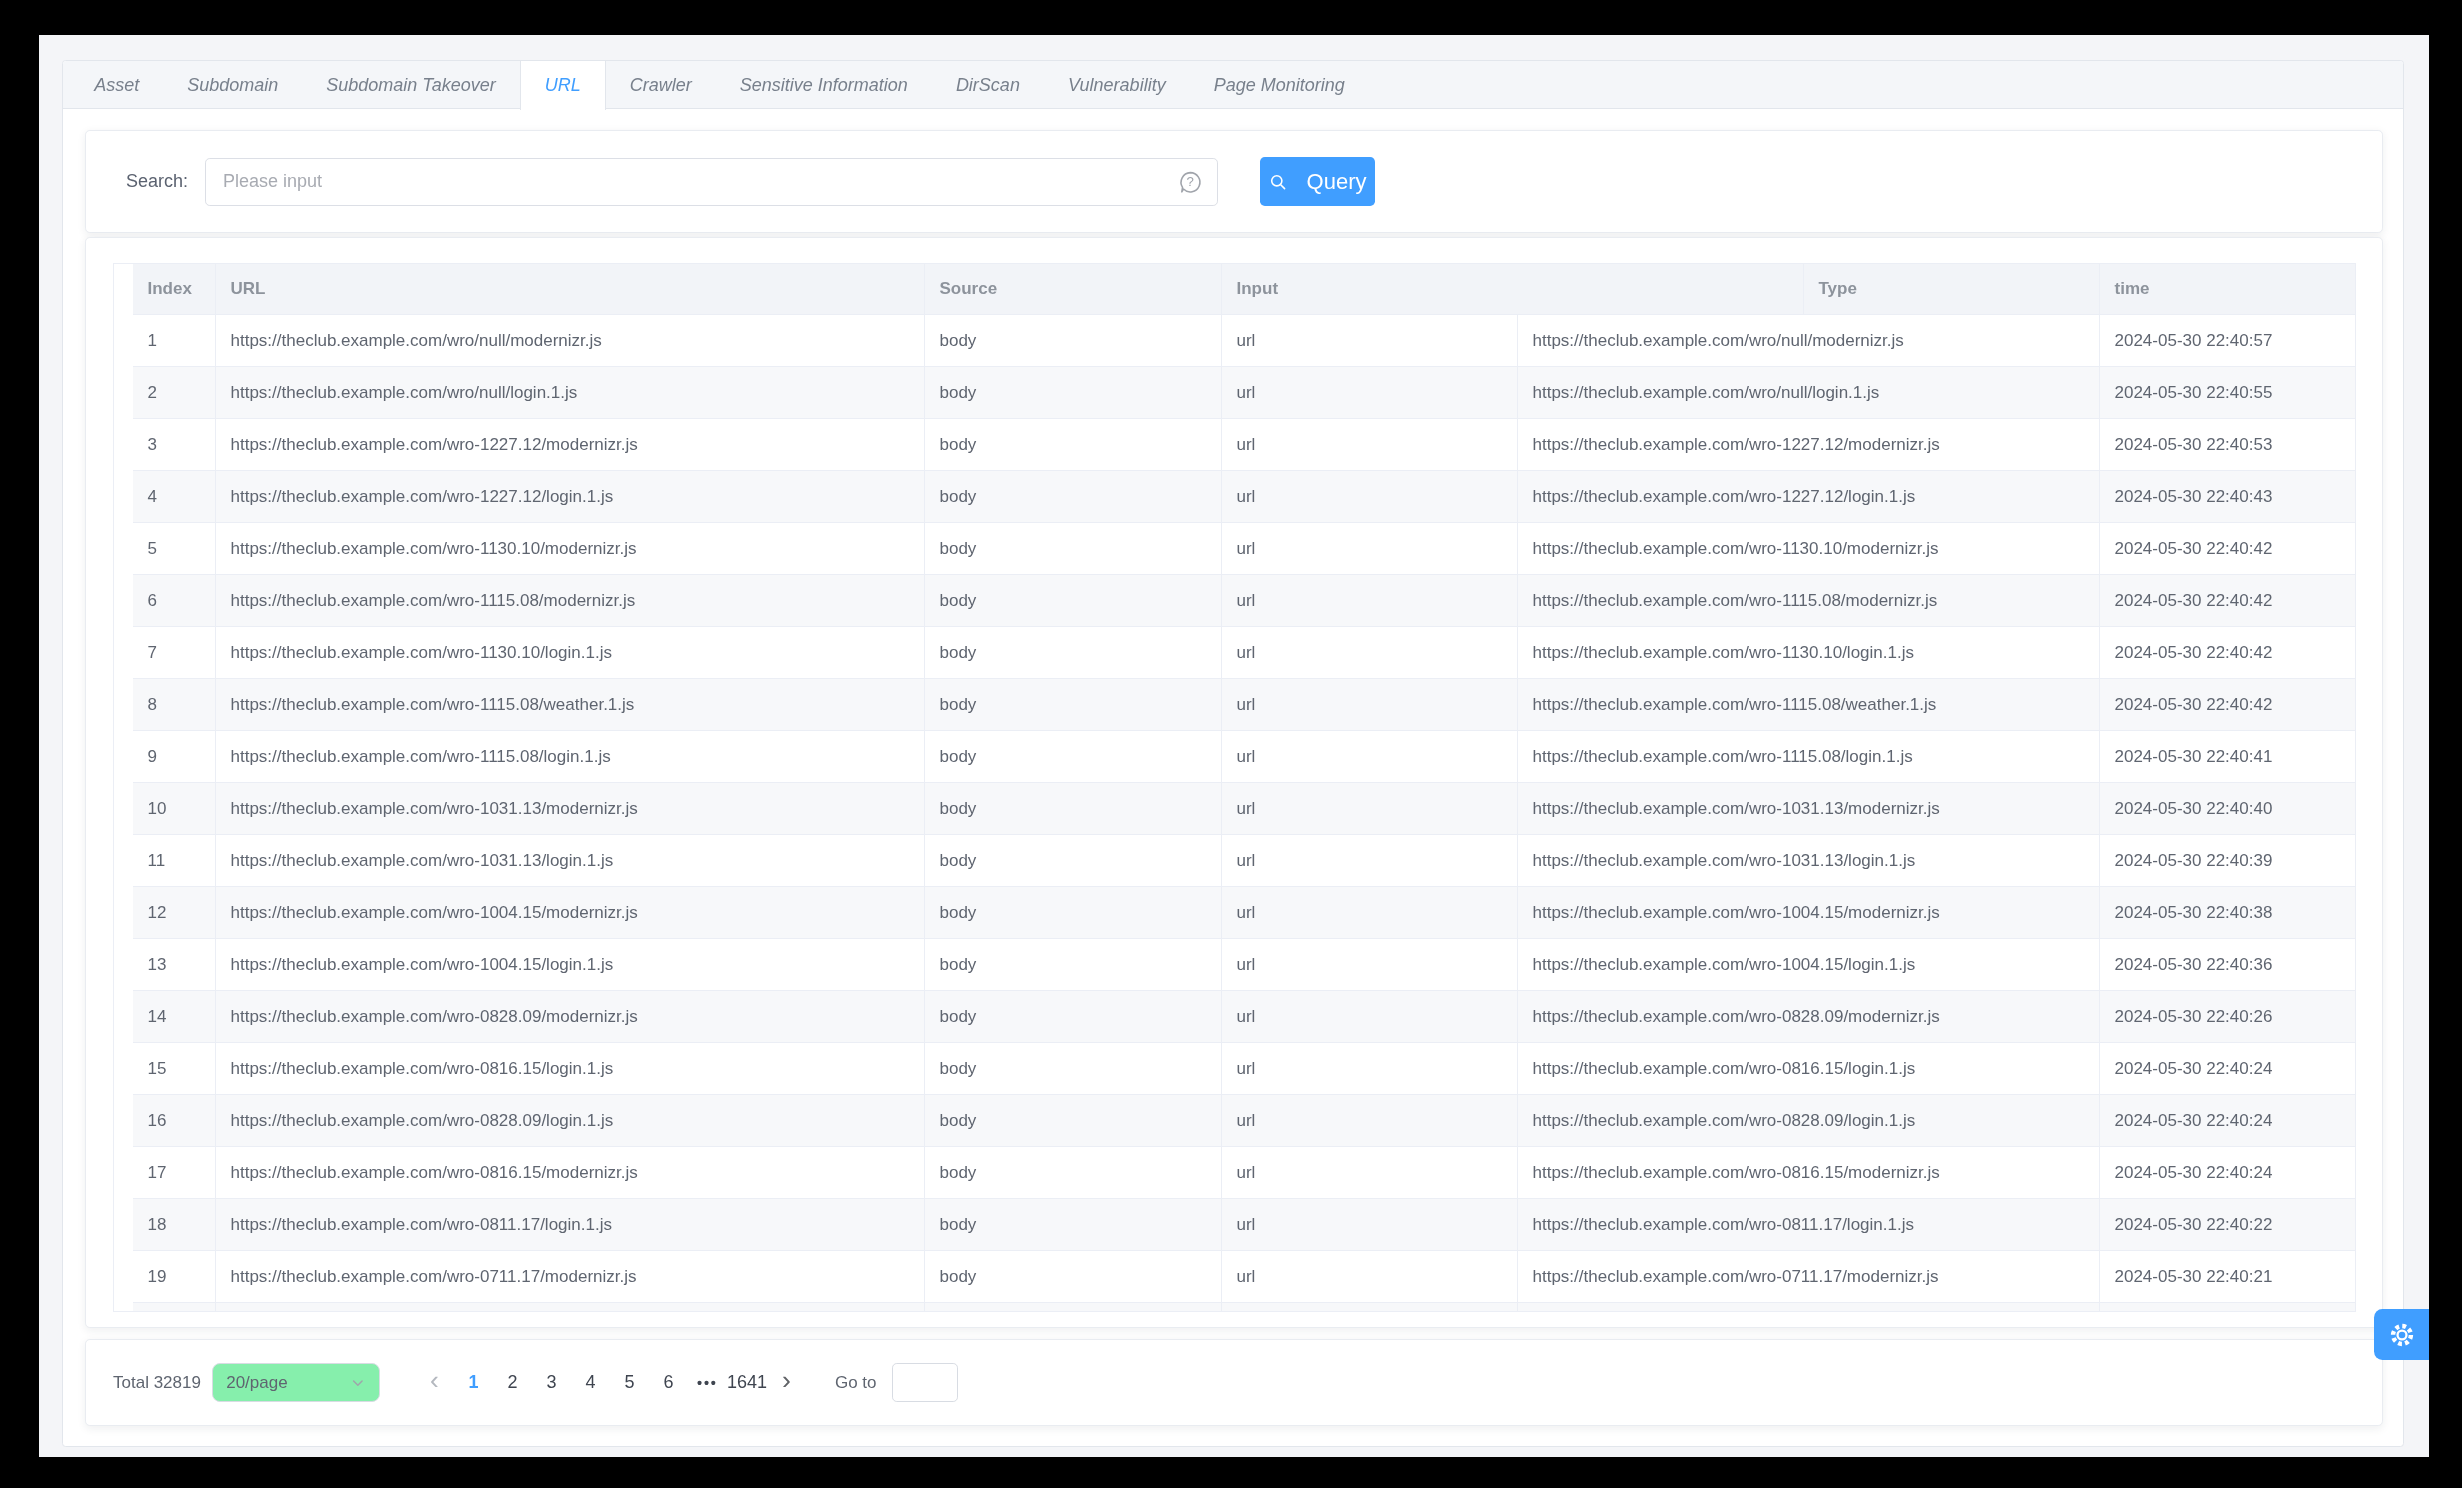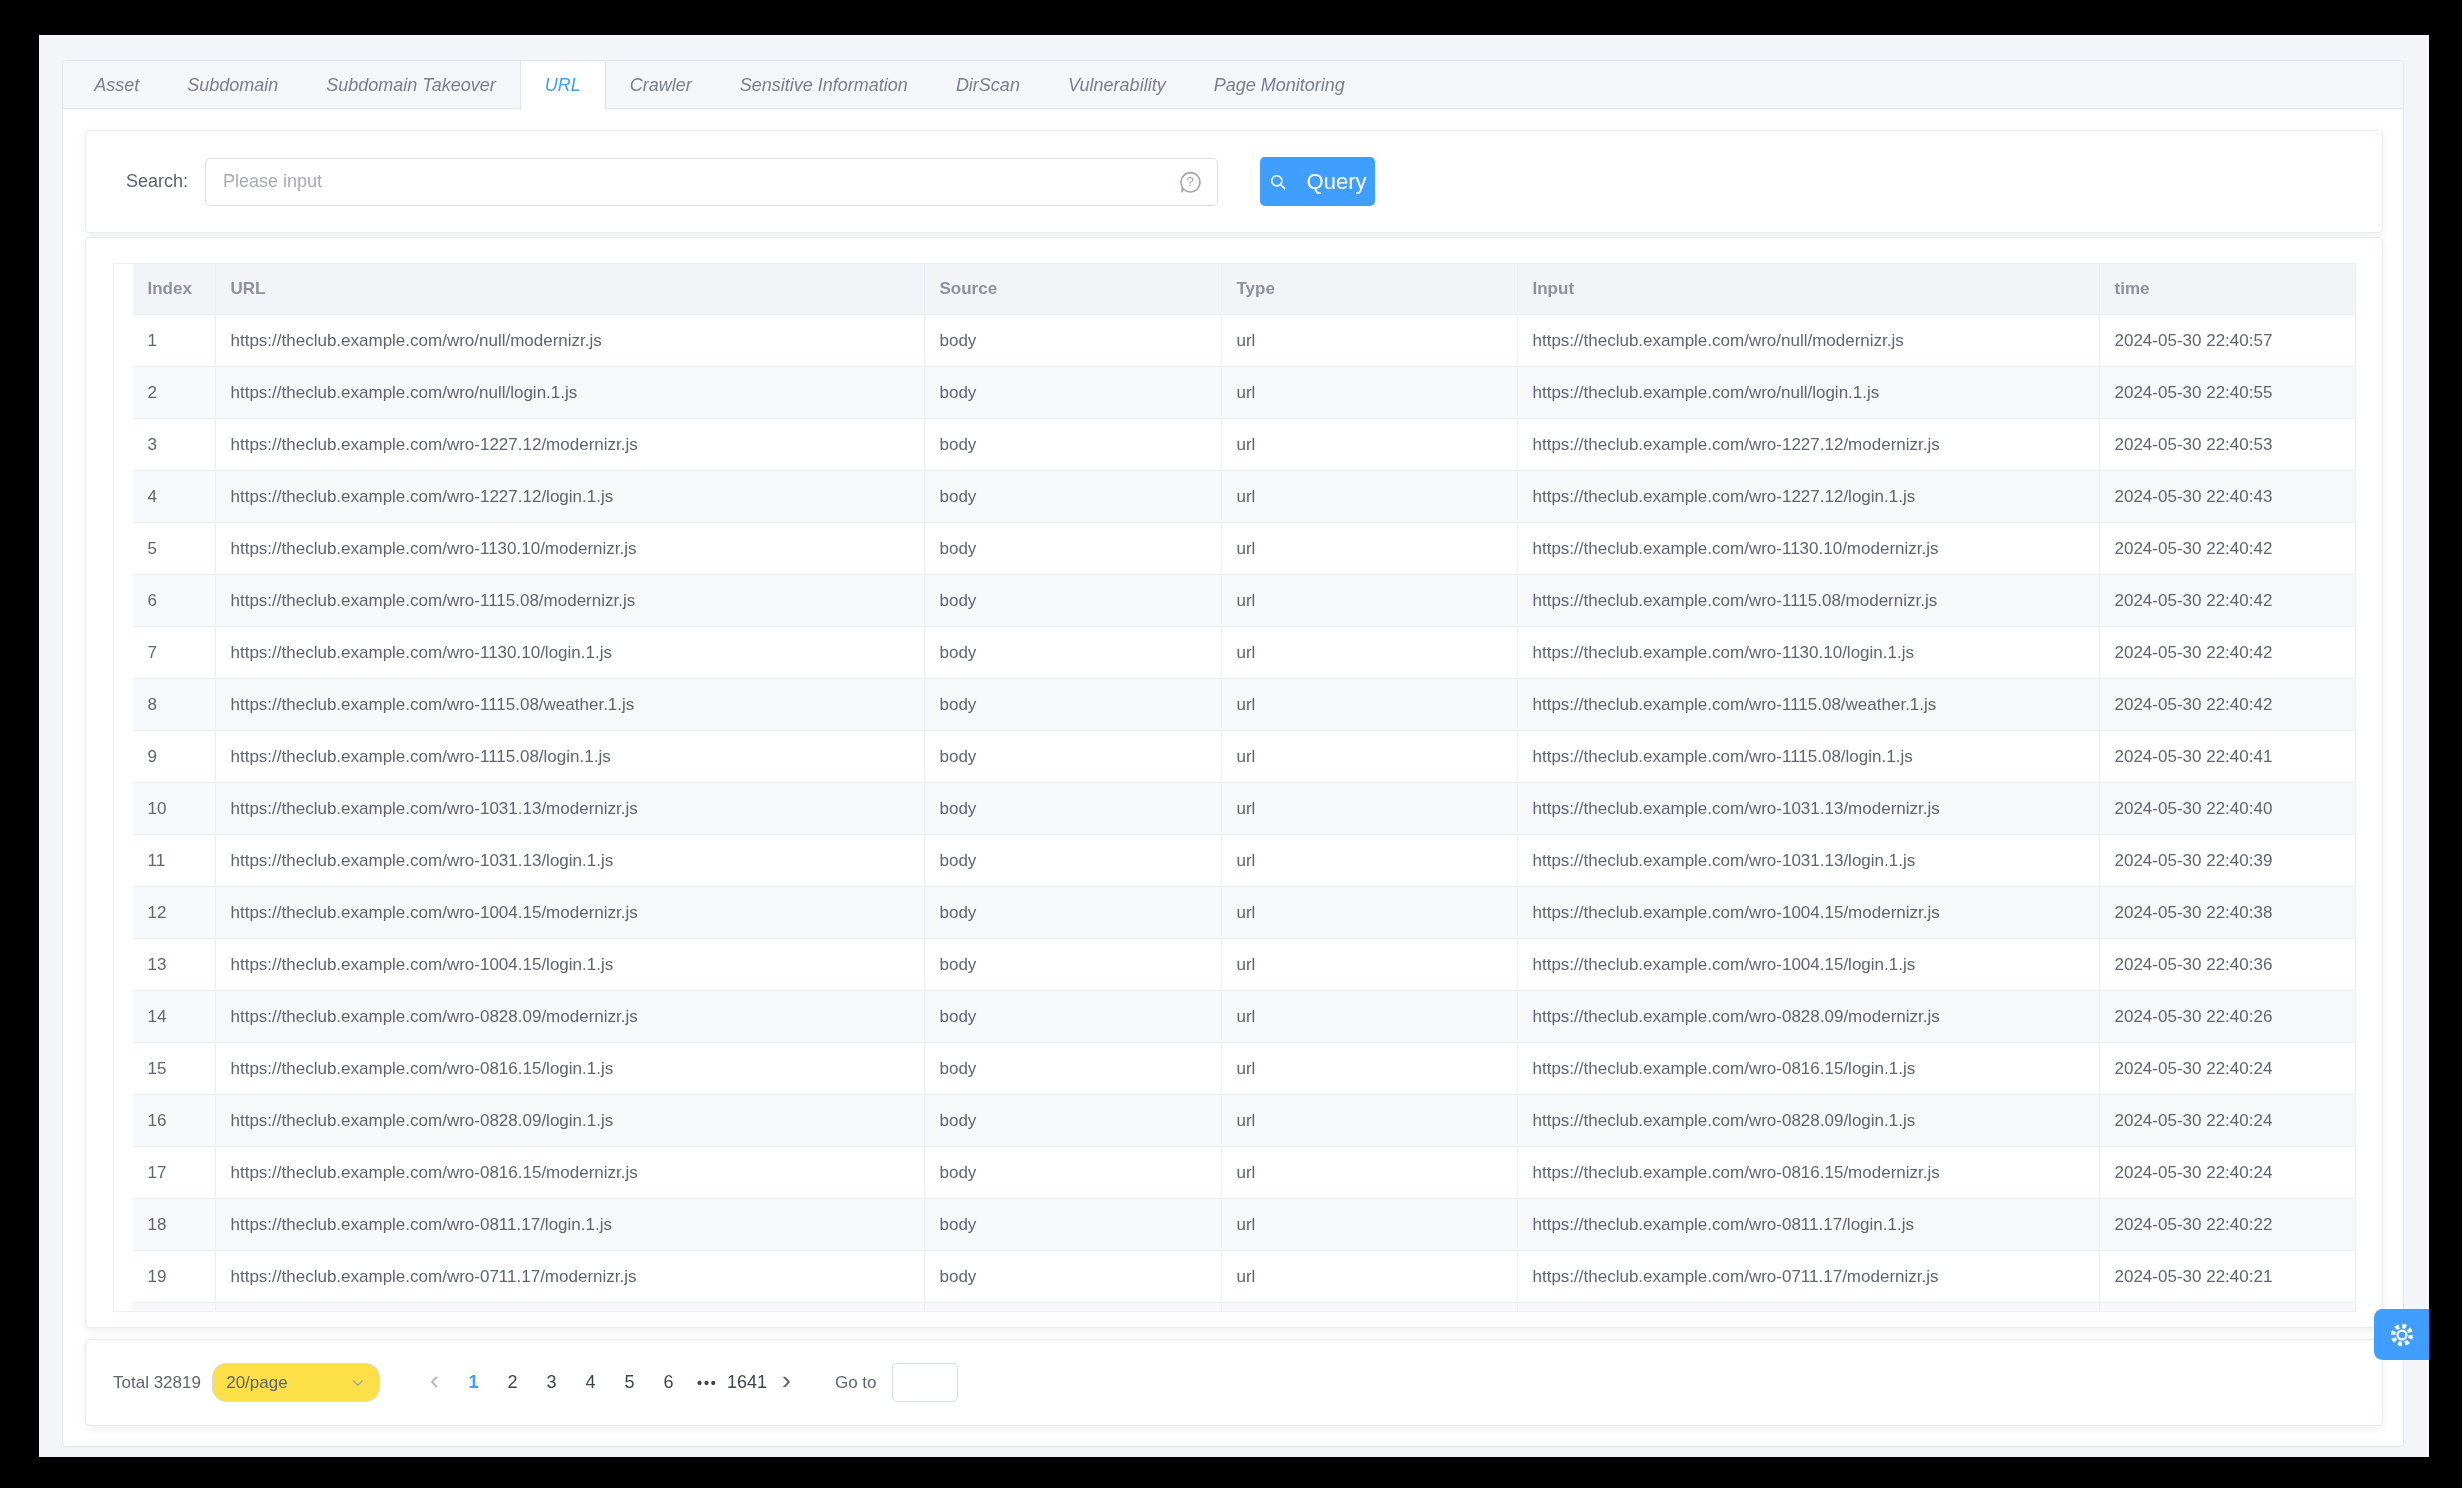--- a/index.html
+++ b/index.html
@@ -28,21 +28,21 @@
   .t-cell { display: flex; align-items: center; padding: 0 14.5px; font-size: 17px; color: #5f6570; border-right: 0.6px solid #ebeef5; overflow: hidden; white-space: nowrap; flex-shrink: 0; }
   .header .t-cell { color: #8d939c; font-weight: bold; font-size: 17px; }
   .col-index { width: 83px; } .col-url { width: 709px; } .col-source { width: 297px; }
   .col-type { width: 296px; } .col-input { width: 582px; } .col-time { width: 256px; }
   .col-gutter { width: 20.5px; border-right: none; padding: 0; }
   .header .col-gutter { background: #f2f4f8; }
   .t-row:not(.header) .col-gutter { background: #fafbfc; border-left: 0.6px solid #ebeef5; }
   .pagination-card { left: 22px; top: 1278px; width: 2298px; height: 87px; }
   .pag-row { display: flex; align-items: center; height: 100%; padding-left: 27px; font-size: 17px; color: #5f6570; }
   .pag-total { margin-right: 11px; }
-  .page-size-select { width: 168px; height: 39px; border: 0.6px solid #d8dce3; border-radius: 14px; display: flex; align-items: center; justify-content: space-between; padding: 0 13.3px; color: #5f6570; cursor: pointer; background: #fde047; margin-right: 35px; }
+  .page-size-select { width: 168px; height: 39px; border: 0.6px solid #d8dce3; border-radius: 8px; display: flex; align-items: center; justify-content: space-between; padding: 0 13.3px; color: #5f6570; cursor: pointer; background: #86efac; margin-right: 35px; }
   .pager { display: flex; align-items: center; }
   .pg-item { min-width: 39px; height: 39px; display: flex; align-items: center; justify-content: center; font-size: 18px; color: #3f4550; cursor: pointer; }
   .pg-item.active { color: #409eff; font-weight: bold; }
   .pg-arrow { font-size: 26.5px; color: #606266; padding-bottom: 3.6px; }
   .pg-arrow.disabled { color: #b4b8bf; }
   .pg-more { letter-spacing: 1.8px; font-size: 14.5px; font-weight: bold; color: #3f4550; }
   .goto-label { margin-left: 29px; margin-right: 15.7px; }
   .goto-input { width: 66px; height: 39px; border: 0.6px solid #d8dce3; border-radius: 4.8px; text-align: center; font-size: 17px; color: #303133; outline: none; }
   .gear-btn { position: absolute; left: 2335px; top: 1274px; width: 55px; height: 51px; background: #409eff; border: none; border-radius: 8.4px 0 0 8.4px; display: flex; align-items: center; justify-content: center; cursor: pointer; z-index: 5; }
 </style>
@@ -82,22 +82,22 @@
         </button>
       </div>
     </div>
 
     <div class="card table-card">
       <div class="table-wrap" id="table">
           <div class="t-row header">
             <div class="t-cell col-index">Index</div>
             <div class="t-cell col-url">URL</div>
             <div class="t-cell col-source">Source</div>
+            <div class="t-cell col-input">Input</div>
             <div class="t-cell col-type">Type</div>
-            <div class="t-cell col-input">Input</div>
             <div class="t-cell col-time">time</div>
             <div class="t-cell col-gutter"></div>
           </div>
           <div class="t-row">
             <div class="t-cell col-index">1</div>
             <div class="t-cell col-url">https://theclub.example.com/wro/null/modernizr.js</div>
             <div class="t-cell col-source">body</div>
             <div class="t-cell col-type">url</div>
             <div class="t-cell col-input">https://theclub.example.com/wro/null/modernizr.js</div>
             <div class="t-cell col-time">2024-05-30 22:40:57</div>

